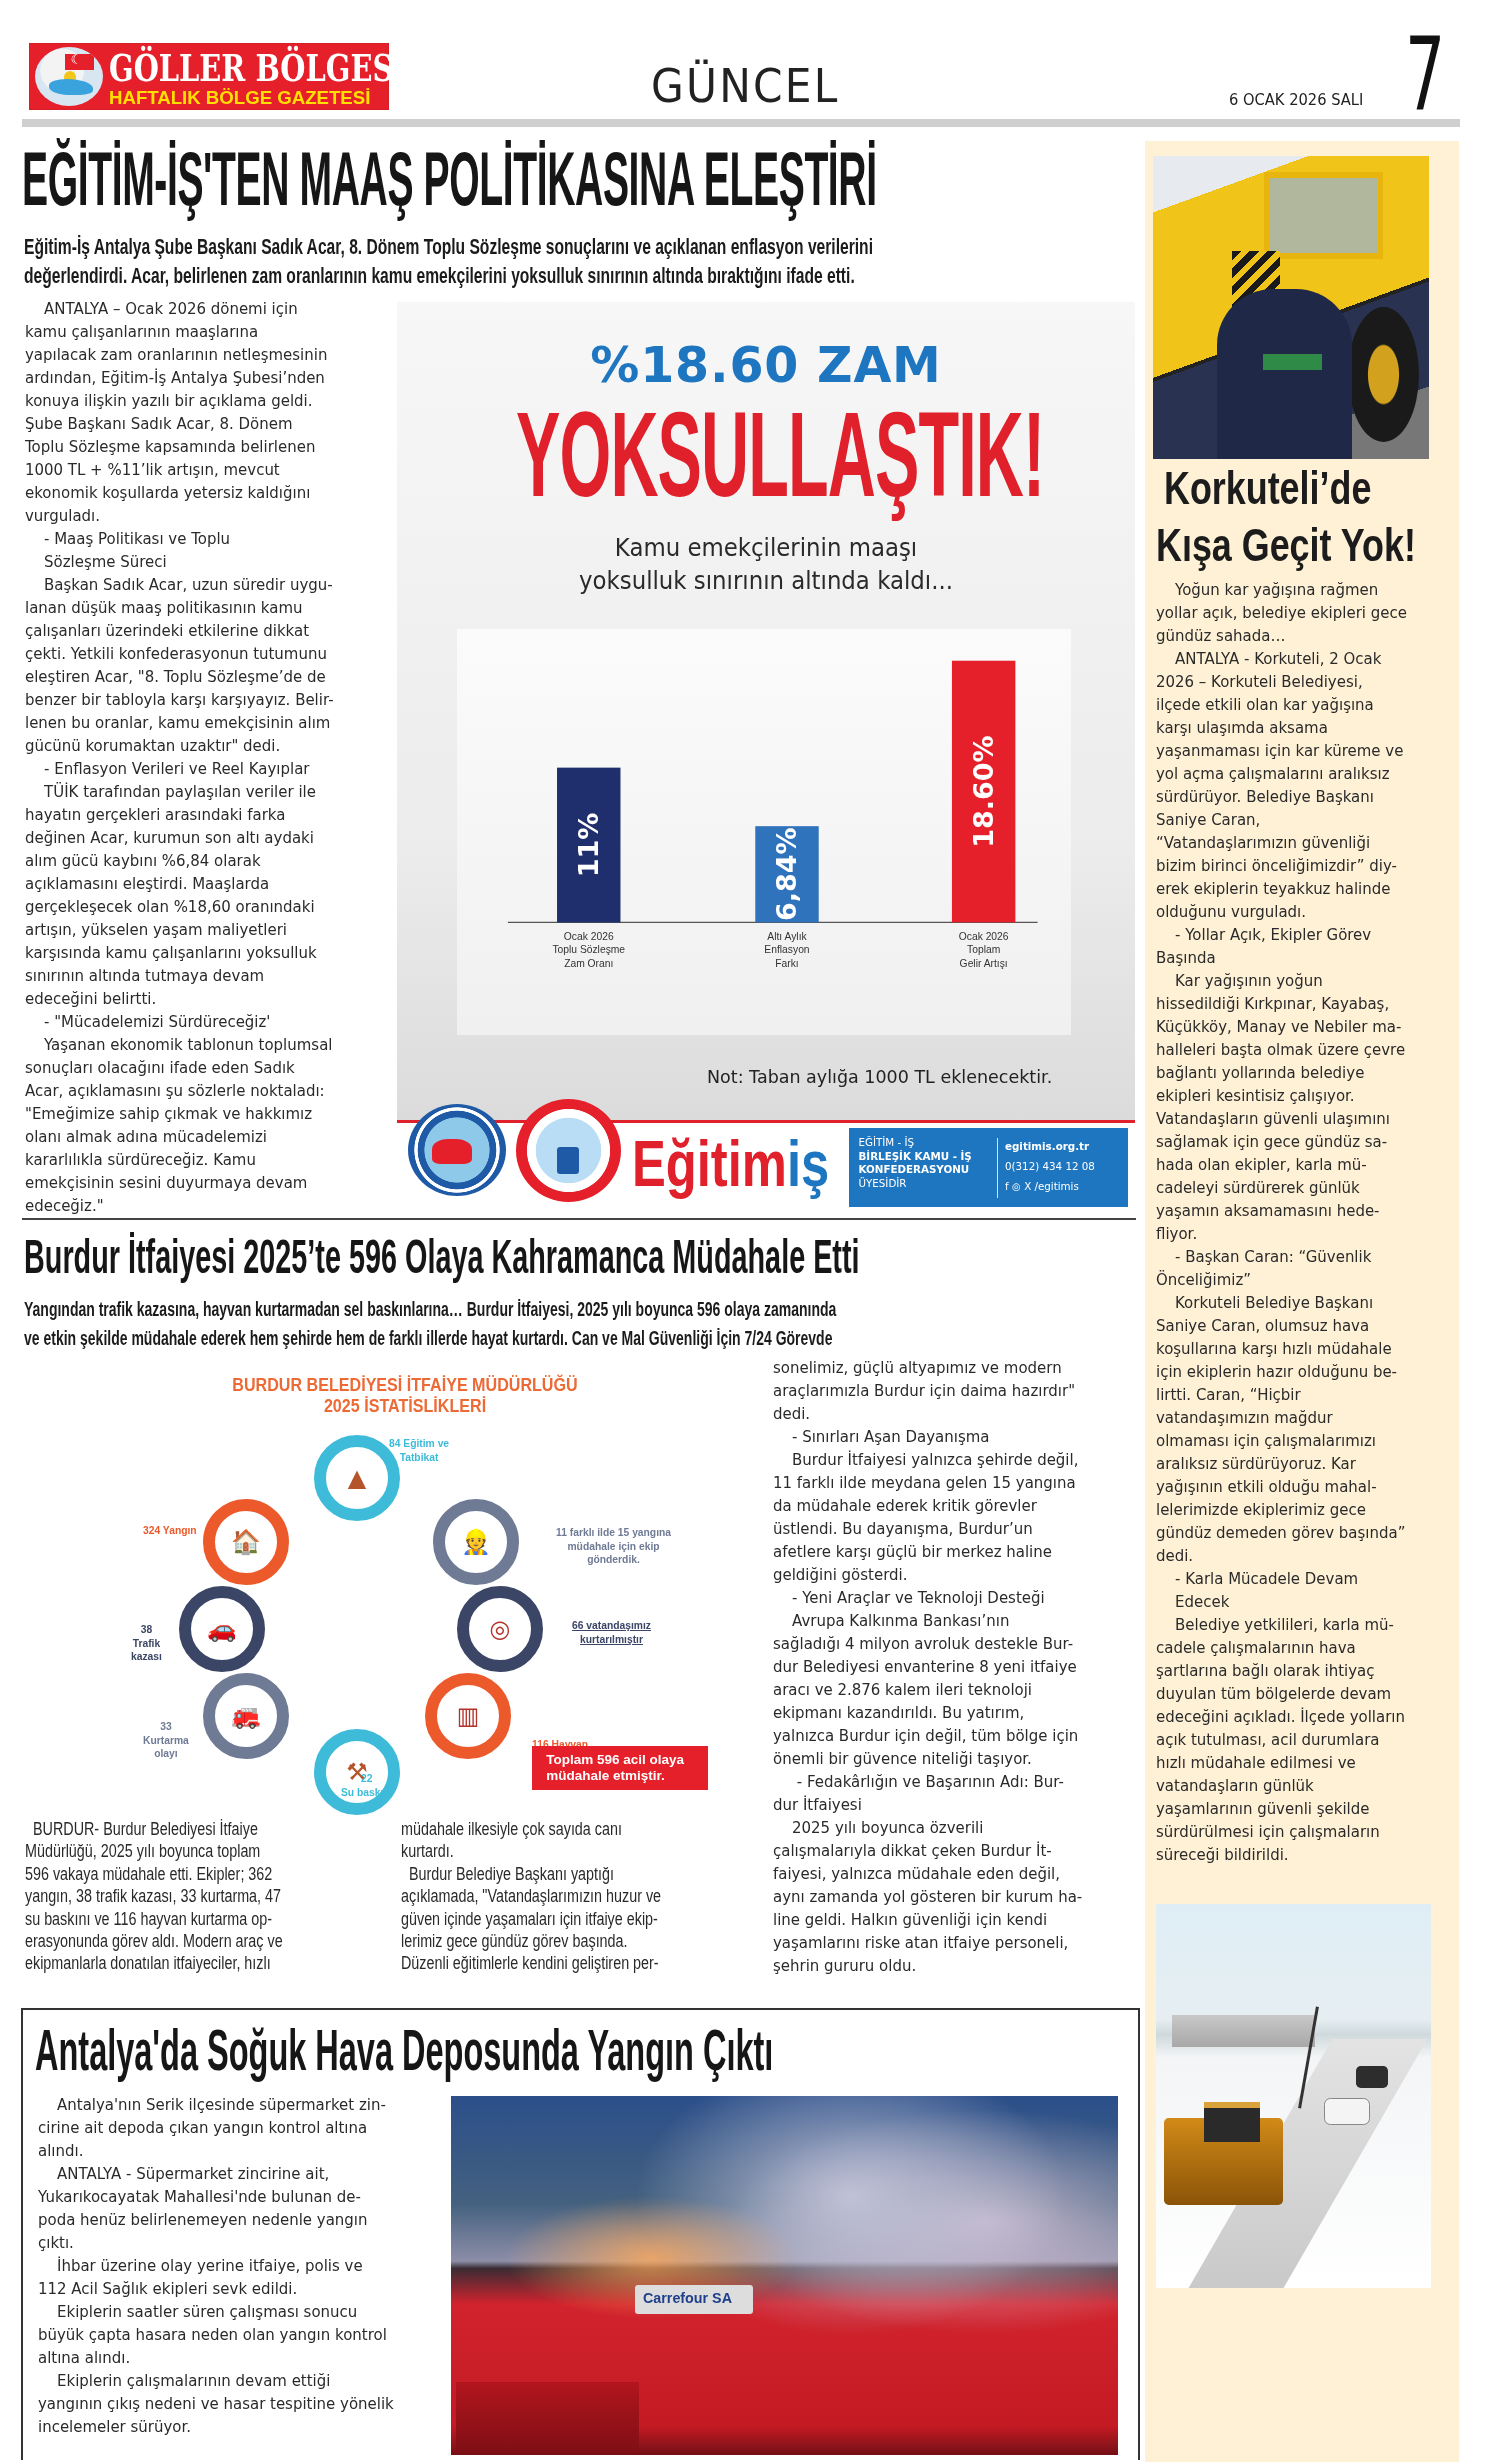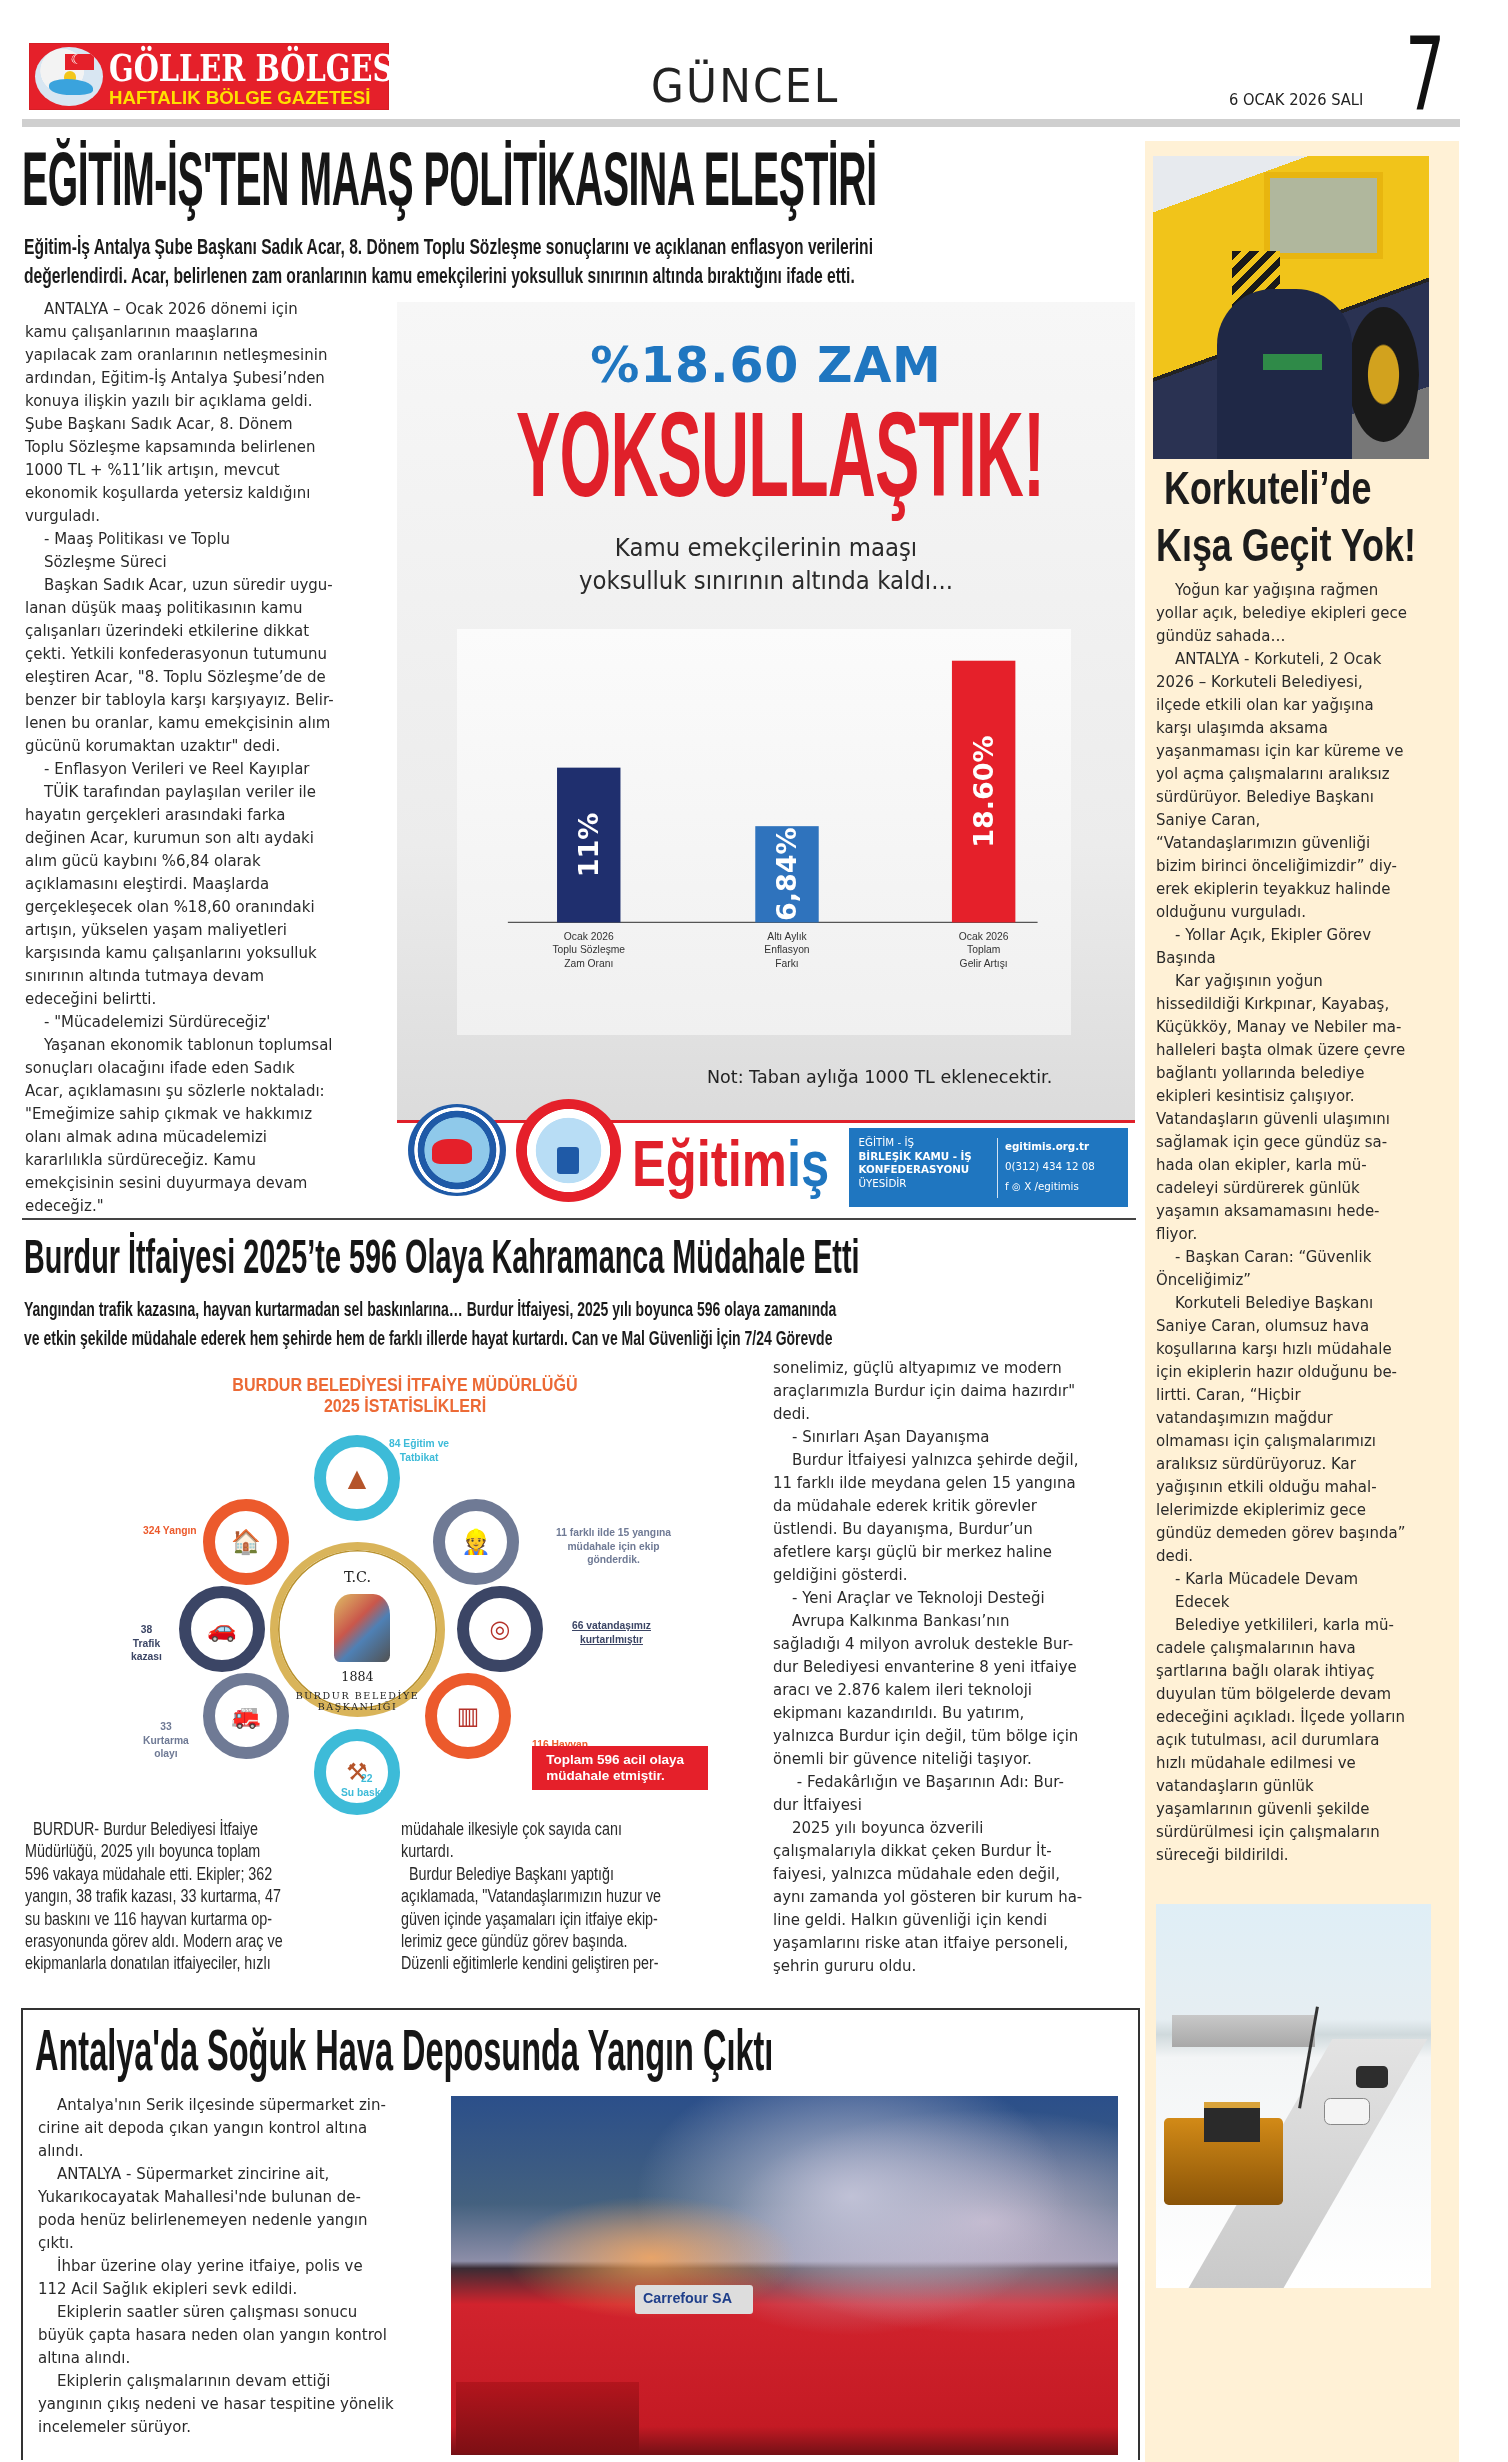--- a/index.html
+++ b/index.html
@@ -275,26 +275,20 @@
         <span class="ic" style="color: rgb(181, 50, 42);">🚗</span>
       </div>
       <div class="lbl" style="left: 4px; top: 256px; color: rgb(59, 69, 101);">38
 Trafik
 kazası</div>
       <div class="ring" style="left: 76px; top: 132px; width: 86px; height: 86px; border-color: rgb(236, 90, 44);">
         <span class="ic" style="color: rgb(181, 50, 42);">🏠</span>
       </div>
       <div class="lbl" style="left: 16px; top: 157px; color: rgb(236, 90, 44);">324 Yangın</div>
     </div>
-  <div id="center-seal">
-    <div class="tc">T.C.</div>
-    <div class="fig"></div>
-    <div class="yr">1884</div>
-    <div class="arc">BURDUR BELEDİYE BAŞKANLIĞI</div>
-  </div>
   <div class="total">
     <div>Toplam 596 acil olaya</div>
     <div>müdahale etmiştir.</div>
   </div>
 </div>
 
 <div id="col-b1" class="abs copy2">  BURDUR- Burdur Belediyesi İtfaiye
 Müdürlüğü, 2025 yılı boyunca toplam
 596 vakaya müdahale etti. Ekipler; 362
 yangın, 38 trafik kazası, 33 kurtarma, 47

